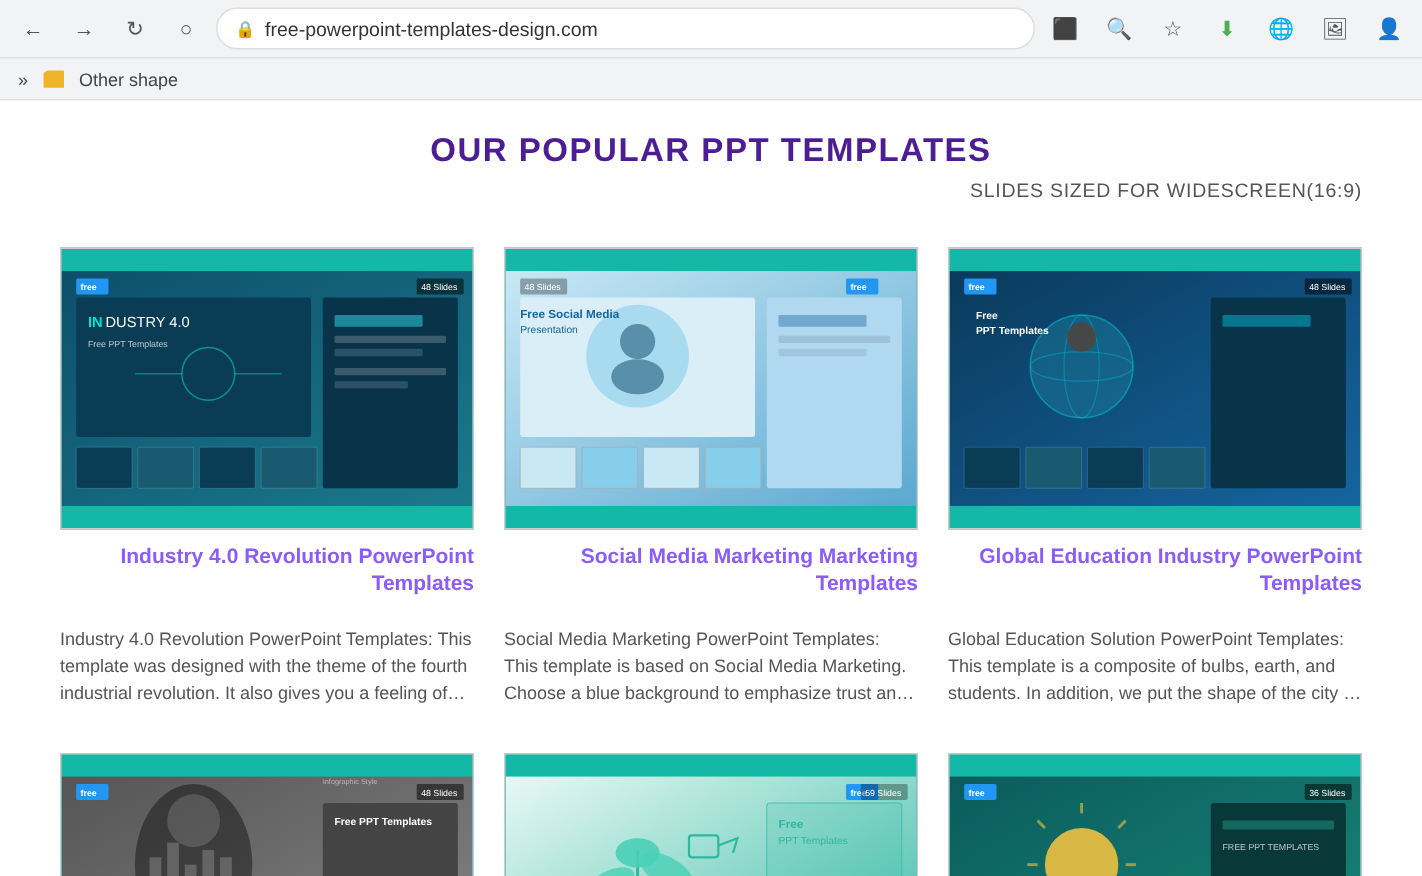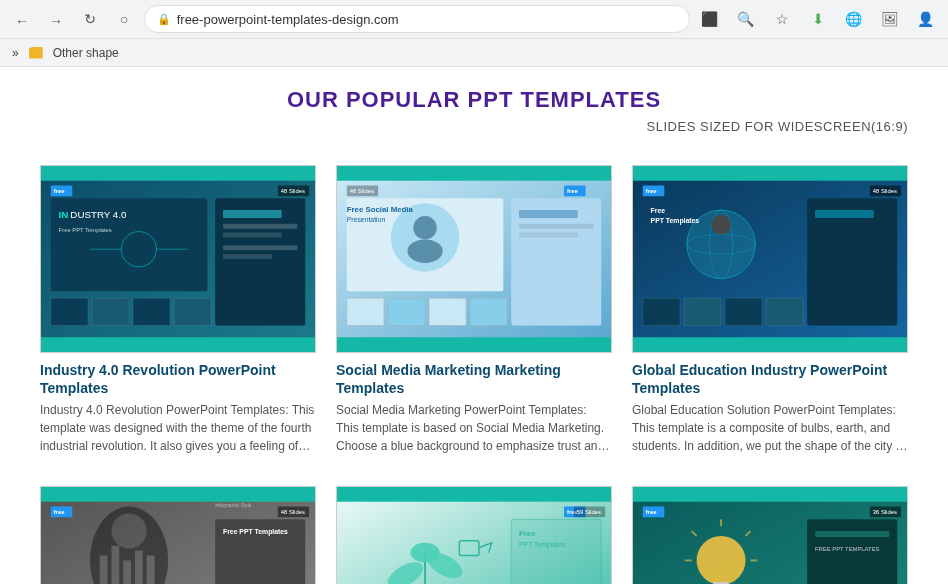--- a/index.html
+++ b/index.html
@@ -141,23 +141,24 @@
       margin-top: 11px;
     }
 
     
     .template-info {
       padding: 8px 0 0 0;
     }
     .template-name {
       font-size: 14px;
       font-weight: bold;
-      color: #0c4a6e;
-      margin-bottom: 4px;
+      color: #8b5cf6;
+      margin-bottom: 20px;
       line-height: 1.3;
+      text-align: right;
     }
     .template-desc {
       font-size: 12px;
       color: #555;
       line-height: 1.5;
       display: -webkit-box;
       -webkit-line-clamp: 3;
       -webkit-box-orient: vertical;
       overflow: hidden;
     }

